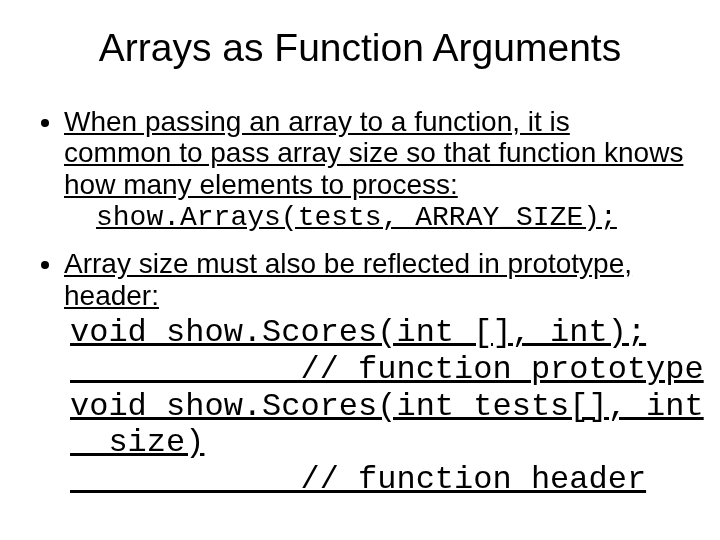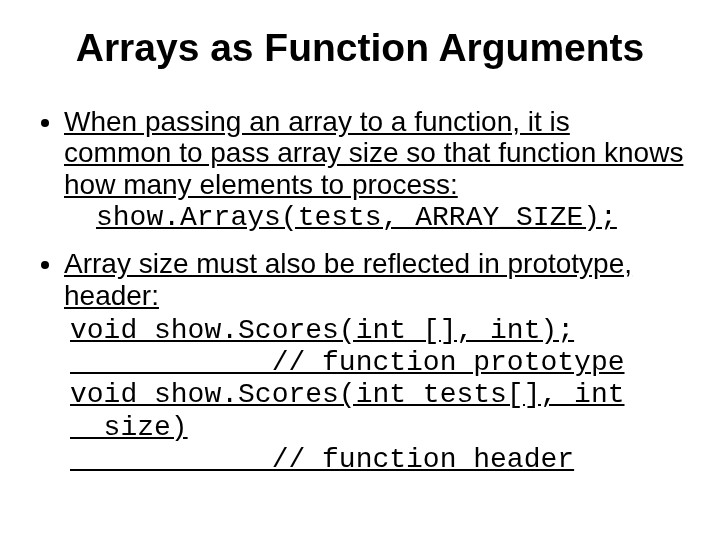--- a/index.html
+++ b/index.html
@@ -15,21 +15,21 @@
   .slide {
     box-sizing: border-box;
     width: 720px;
     height: 540px;
     padding: 18px 36px 0 36px;
   }
   .title {
     font-size: 39px;
     text-align: center;
     margin: 8px 0 36px 0;
-    font-weight: bold;
+    font-weight: normal;
   }
   ul.bullets {
     list-style: disc;
     margin: 0;
     padding-left: 28px;
     text-decoration: underline;
   }
   ul.bullets > li {
     font-size: 28px;
     line-height: 1.12;
@@ -40,21 +40,21 @@
     font-size: 28px;
     line-height: 1.15;
     white-space: pre;
     display: block;
     margin-left: 32px;
     margin-top: 2px;
     margin-bottom: 14px;
   }
   .code-block {
     font-family: "Courier New", Courier, monospace;
-    font-size: 28px;
+    font-size: 32px;
     line-height: 1.15;
     white-space: pre;
     display: block;
     margin-left: 6px;
     margin-top: 4px;
   }
 </style>
 </head>
 <body>
 

